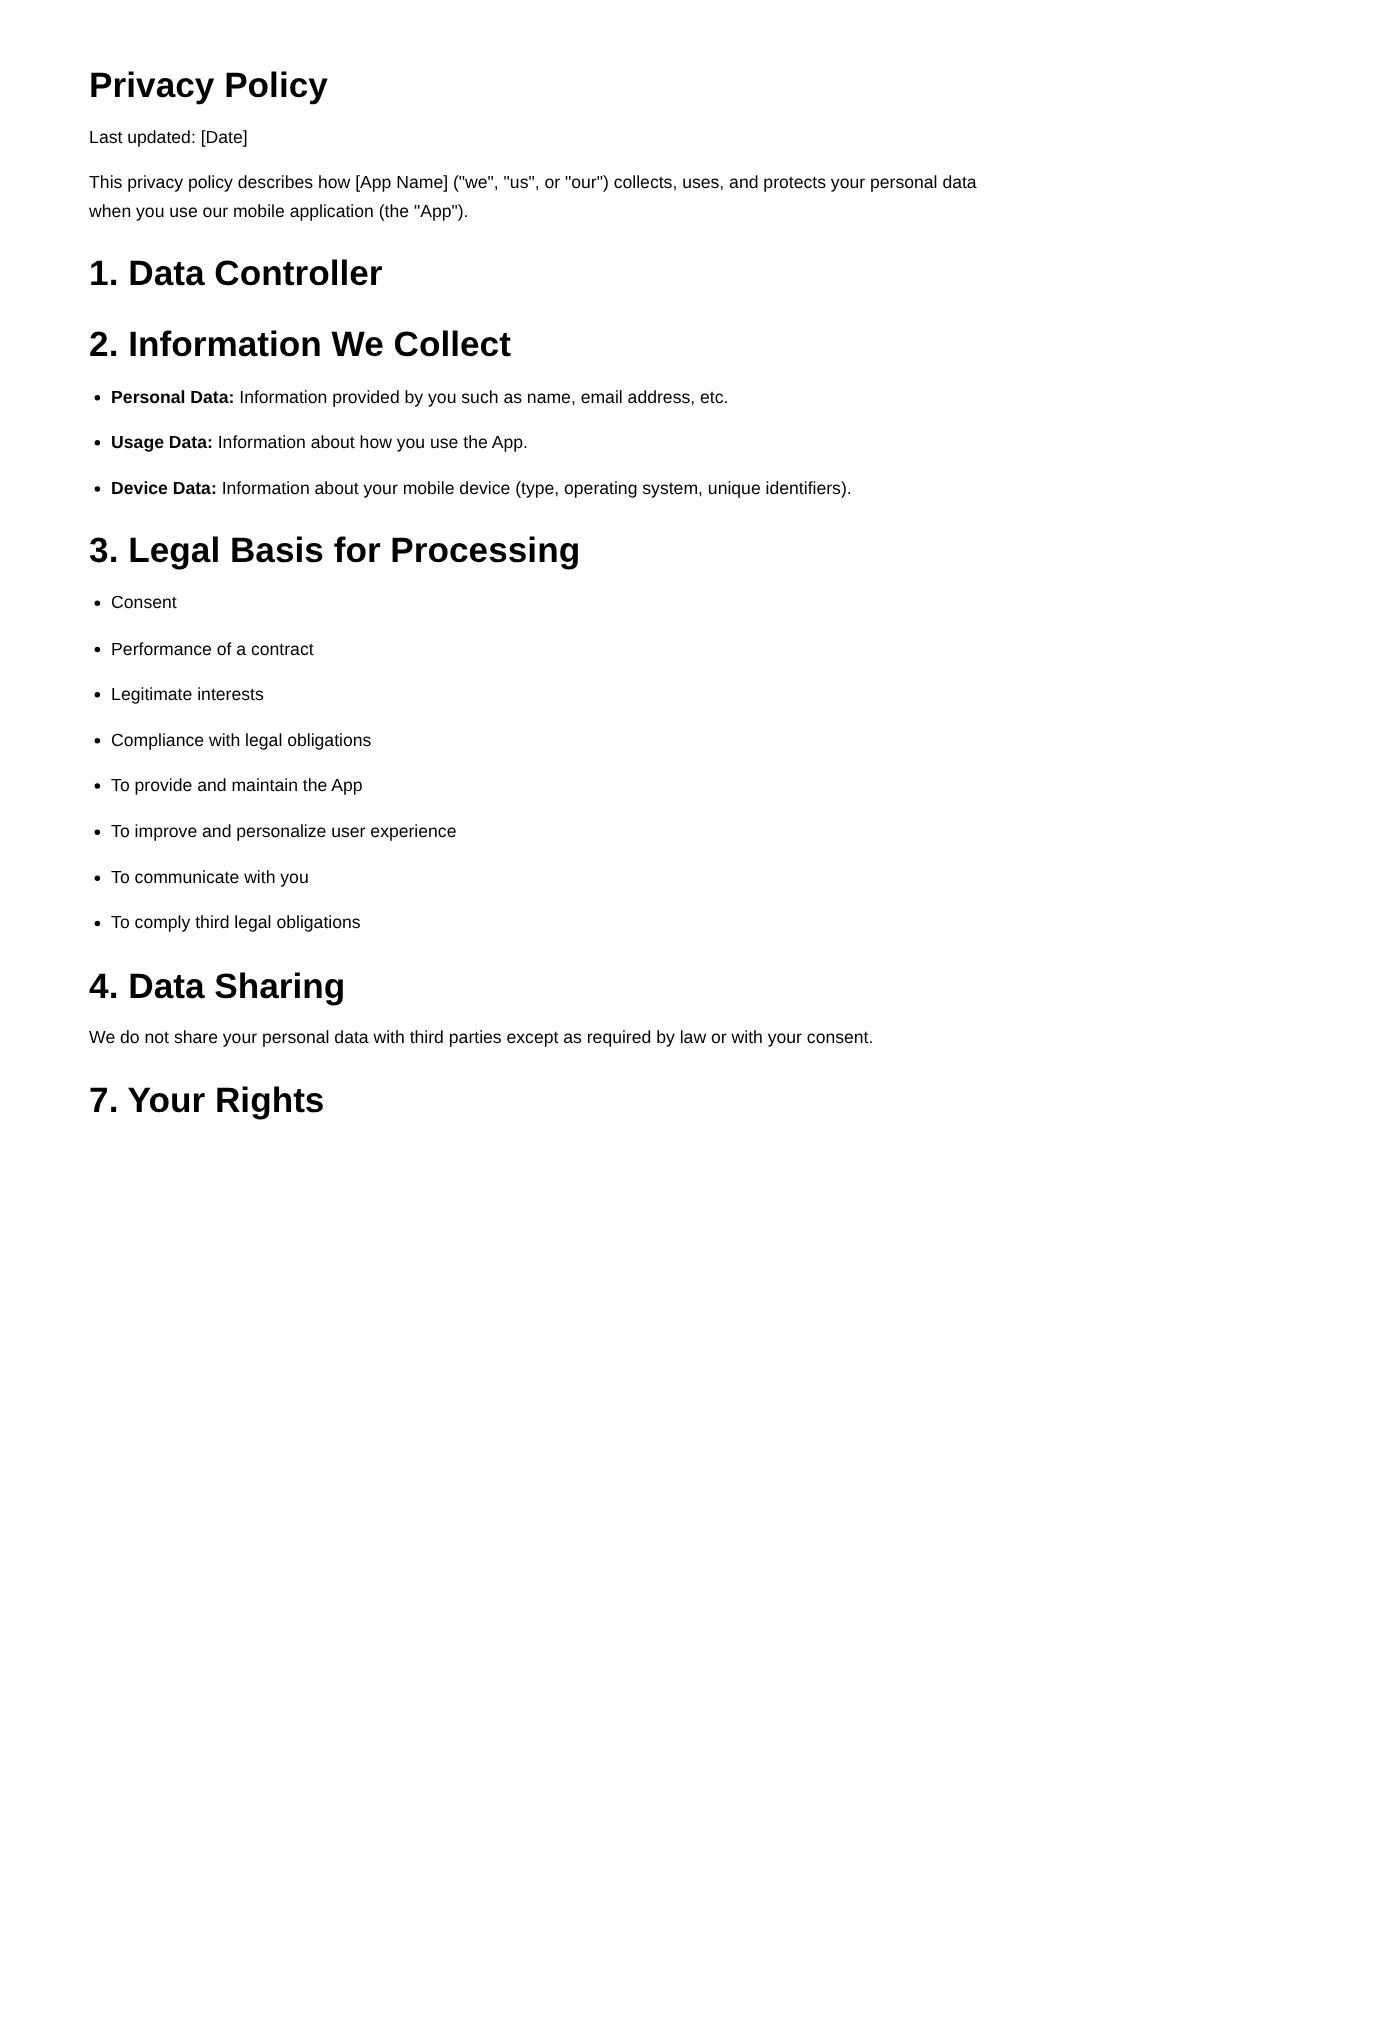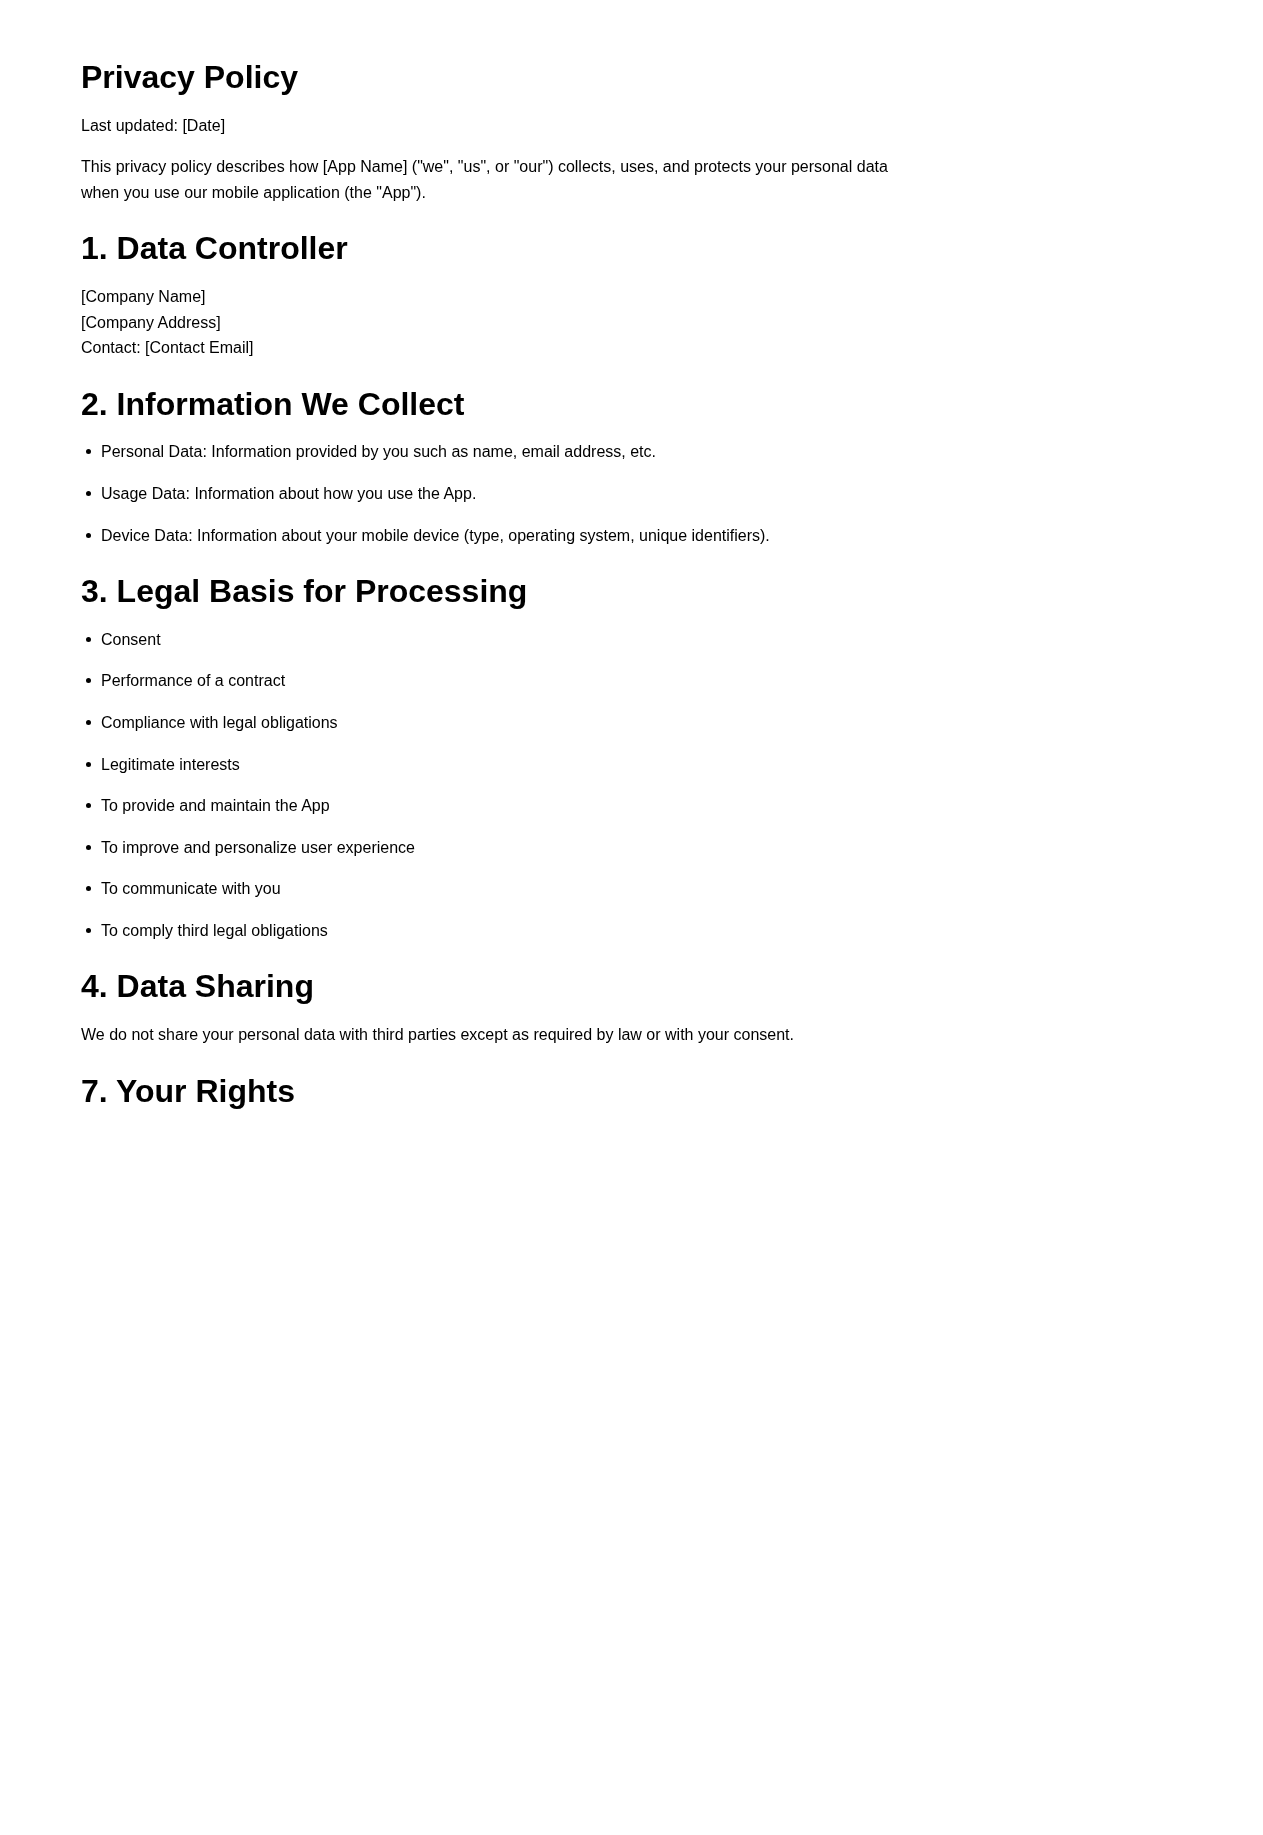--- a/index.html
+++ b/index.html
@@ -55,57 +55,52 @@
     li .bullet {
       position: absolute;
       left: -15px;
       top: 10px;
       width: 5px;
       height: 5px;
       border-radius: 50%;
       background: #000;
     }
     .term {
-      font-weight: normal;
+      font-weight: bold;
     }
   </style>
 </head>
 <body>
 
 <div class="page">
 
   <h1>Privacy Policy</h1>
   <p>Last updated: [Date]</p>
   <p>This privacy policy describes how [App Name] ("we", "us", or "our") collects, uses, and protects your personal data when you use our mobile application (the "App").</p>
 
   <section>
     <h2>1. Data Controller</h2>
-    <p>
-      <span class="address-line">[Company Name]</span>
-      <span class="address-line">[Company Address]</span>
-      <span class="address-line">Contact: [Contact Email]</span>
-    </p>
   </section>
 
   <section>
     <h2>2. Information We Collect</h2>
     <ul>
       <li><span class="bullet"></span><span class="term">Personal Data:</span><span> Information provided by you such as name, email address, etc.</span></li>
       <li><span class="bullet"></span><span class="term">Usage Data:</span><span> Information about how you use the App.</span></li>
       <li><span class="bullet"></span><span class="term">Device Data:</span><span> Information about your mobile device (type, operating system, unique identifiers).</span></li>
     </ul>
   </section>
 
   <section>
     <h2>3. Legal Basis for Processing</h2>
     <ul>
       <li><span class="bullet"></span><span>Consent</span></li>
       <li><span class="bullet"></span><span>Performance of a contract</span></li>
+      <li><span class="bullet"></span><span>Legitimate interests</span></li>
       <li><span class="bullet"></span><span>Compliance with legal obligations</span></li>
-      <li><span class="bullet"></span><span>Legitimate interests</span></li>
     </ul>
   </section>
 
   <section>
     <ul>
       <li><span class="bullet"></span><span>To provide and maintain the App</span></li>
       <li><span class="bullet"></span><span>To improve and personalize user experience</span></li>
       <li><span class="bullet"></span><span>To communicate with you</span></li>
       <li><span class="bullet"></span><span>To comply third legal obligations</span></li>
     </ul>

